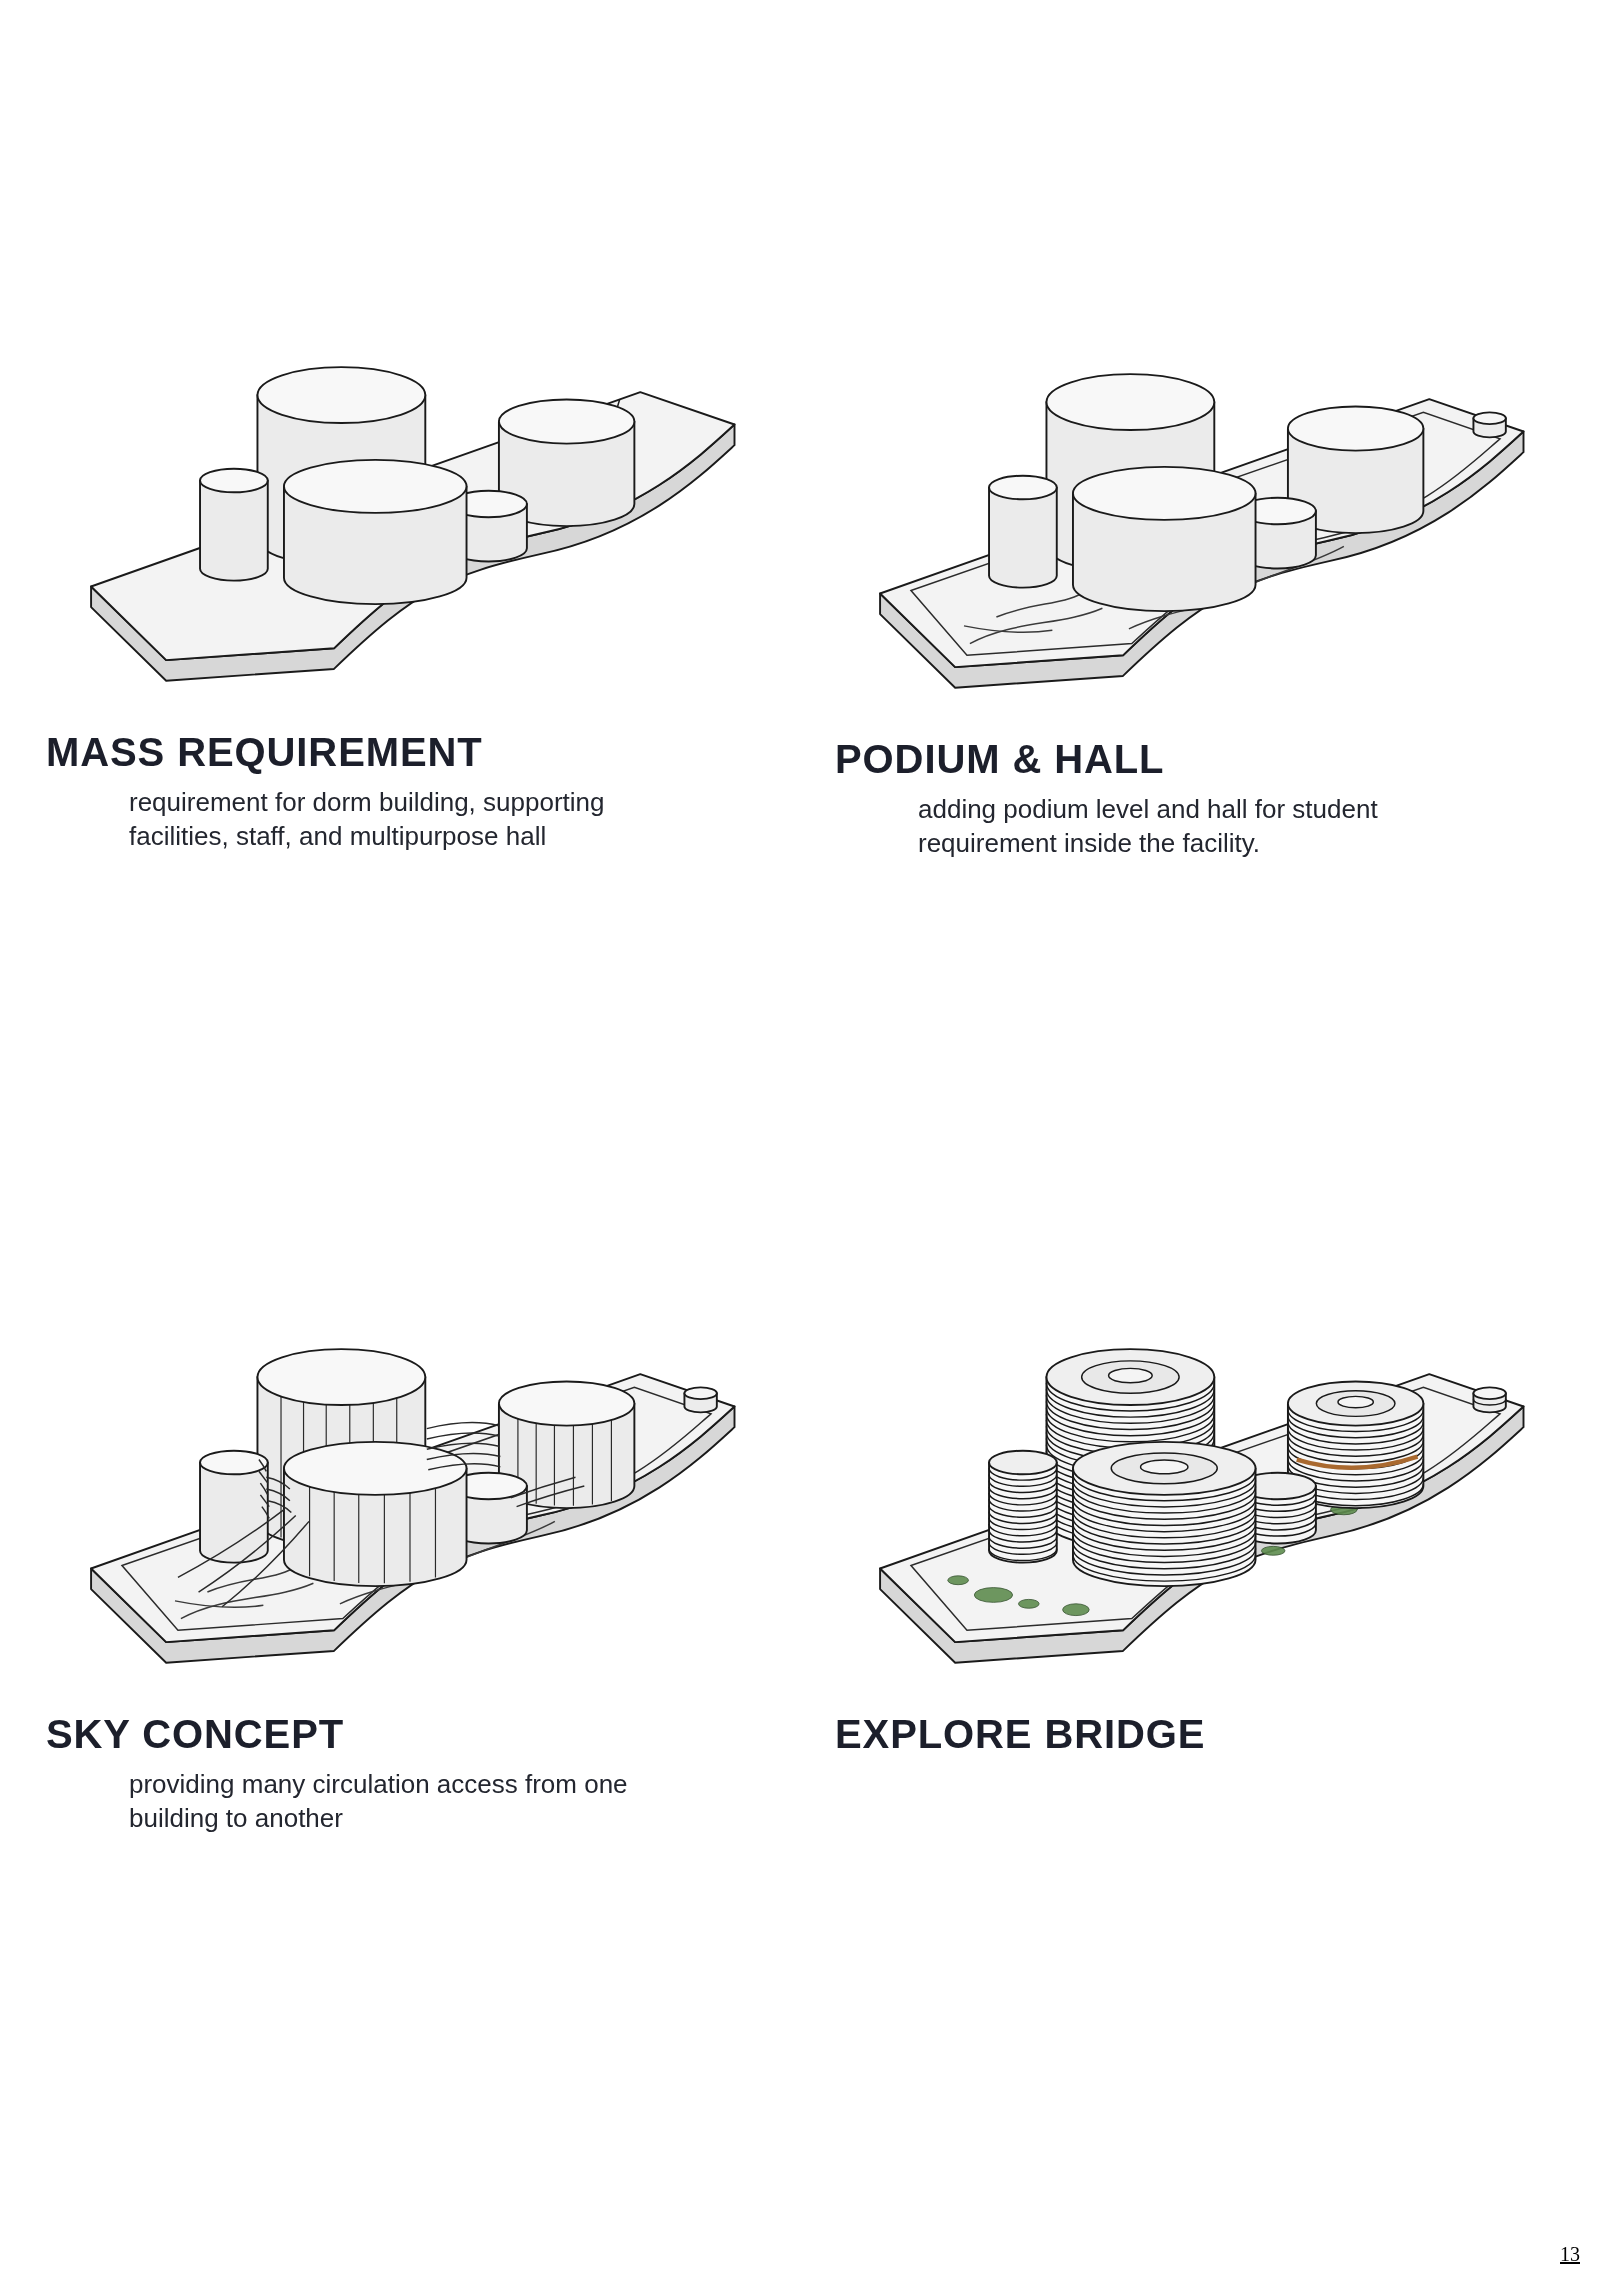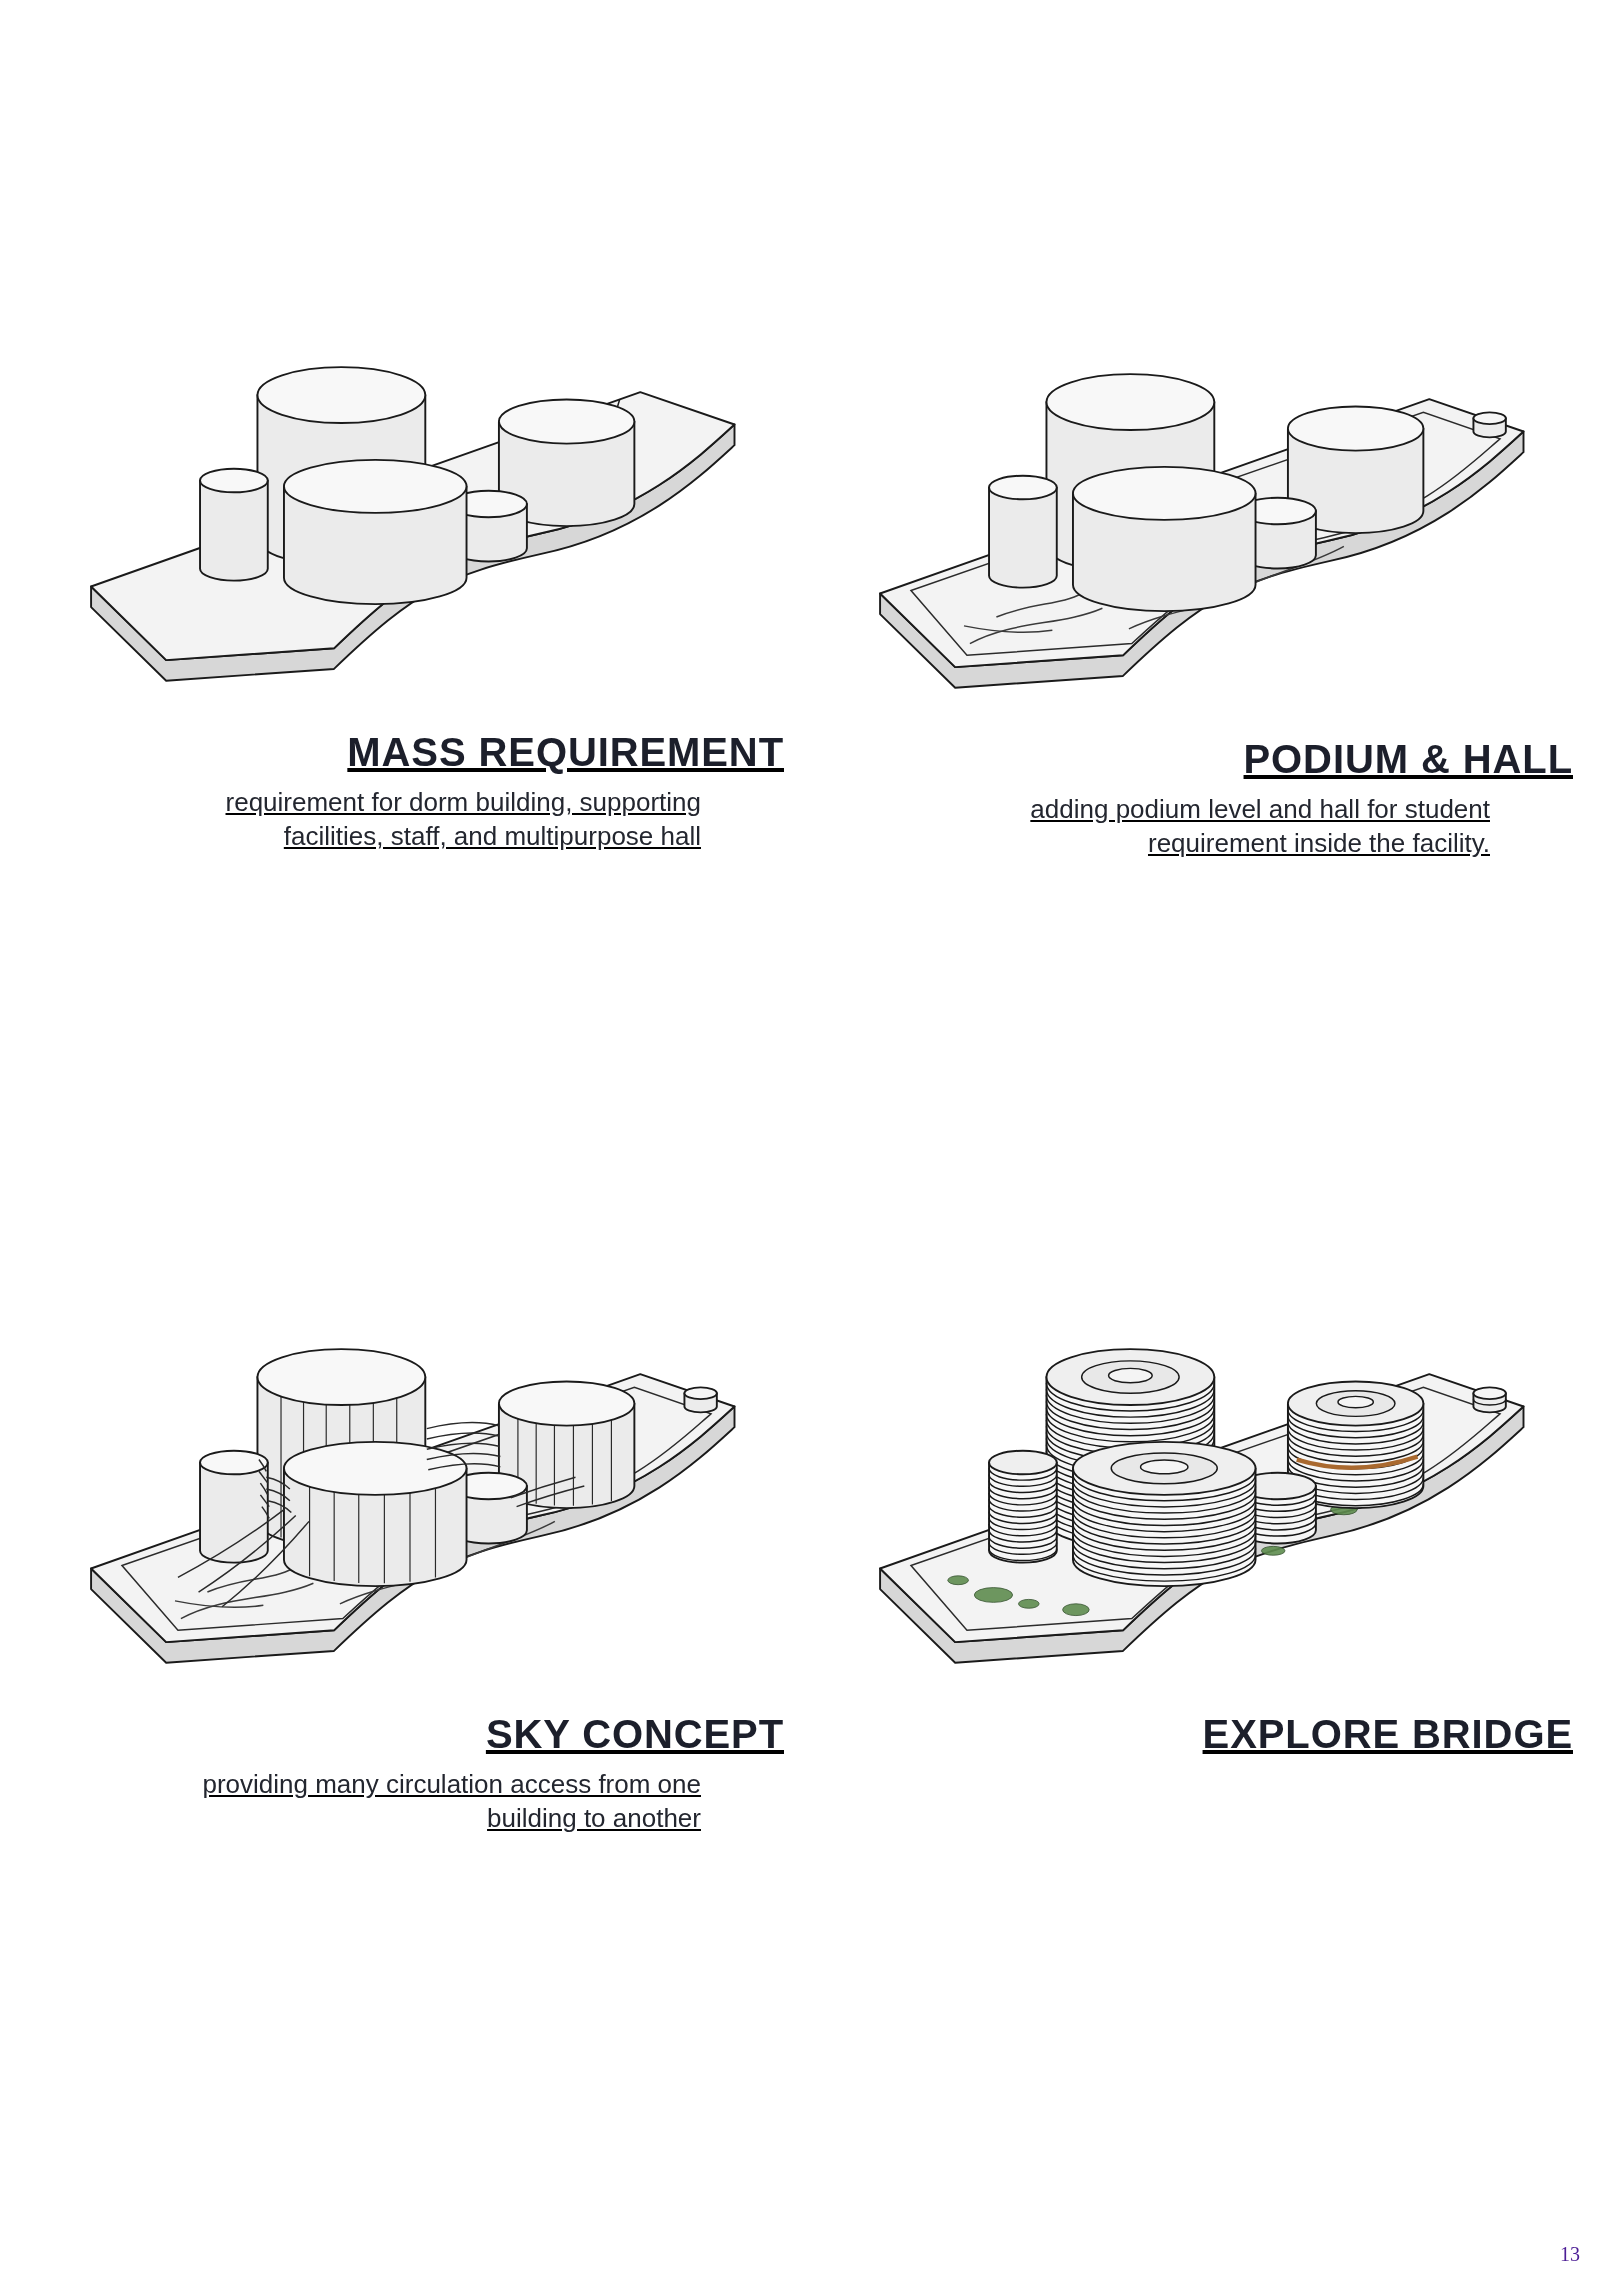--- a/index.html
+++ b/index.html
@@ -1,37 +1,37 @@
 <!DOCTYPE html>
 <html style="font-size:14.8px"><head>
 <meta charset="utf-8">
 <style>
   html,body{margin:0;padding:0;}
   body{
     width:1619px;height:2290px;background:#ffffff;position:relative;
     font-family:"Liberation Sans",sans-serif;overflow:hidden;
   }
-  .quad{position:absolute;width:738px;text-align:right;text-decoration:underline;}
+  .quad{position:absolute;width:738px;text-align:left;}
   #q1{left:46px;top:305px;}
   #q2{left:835px;top:312px;}
   #q3{left:46px;top:1287px;}
   #q4{left:835px;top:1287px;}
   .fig{width:692px;height:401px;margin:0 auto;}
   .fig svg{display:block;width:100%;height:100%;}
   .title{
     margin:24px 0 5.5px 0;font-size:40px;font-weight:bold;letter-spacing:0.9px;
     color:#1c1f2b;
   }
   .desc{
     margin:10px auto;max-width:572px;font-size:26px;font-weight:500;
     line-height:1.32;color:#23262f;
   }
   .page-number{
     position:absolute;right:39px;bottom:24px;
-    font-family:"Liberation Serif",serif;font-size:20px;color:#4c1d95;
+    font-family:"Liberation Serif",serif;font-size:20px;color:#000000;text-decoration:underline;
   }
 </style>
 </head>
 <body>
 
 <section class="quad" id="q1">
   <div class="fig">
       <svg viewBox="0 0 470 270" preserveAspectRatio="xMidYMid meet">
         <path d="M15,190 L66,240 L180,232 C236,178 258,168 320,154 C388,140 428,102 452,80 L452,94 C428,116 388,154 320,168 C258,182 236,192 180,246 L66,254 L15,204 Z" fill="#d7d7d7" stroke="#1a1a1a" stroke-width="1.3" stroke-linejoin="round"></path>
         <path d="M15,190 L388,58 L452,80 C428,102 388,140 320,154 C258,168 236,178 180,232 L66,240 Z" fill="#f3f3f3" stroke="#1a1a1a" stroke-width="1.3" stroke-linejoin="round"></path>

